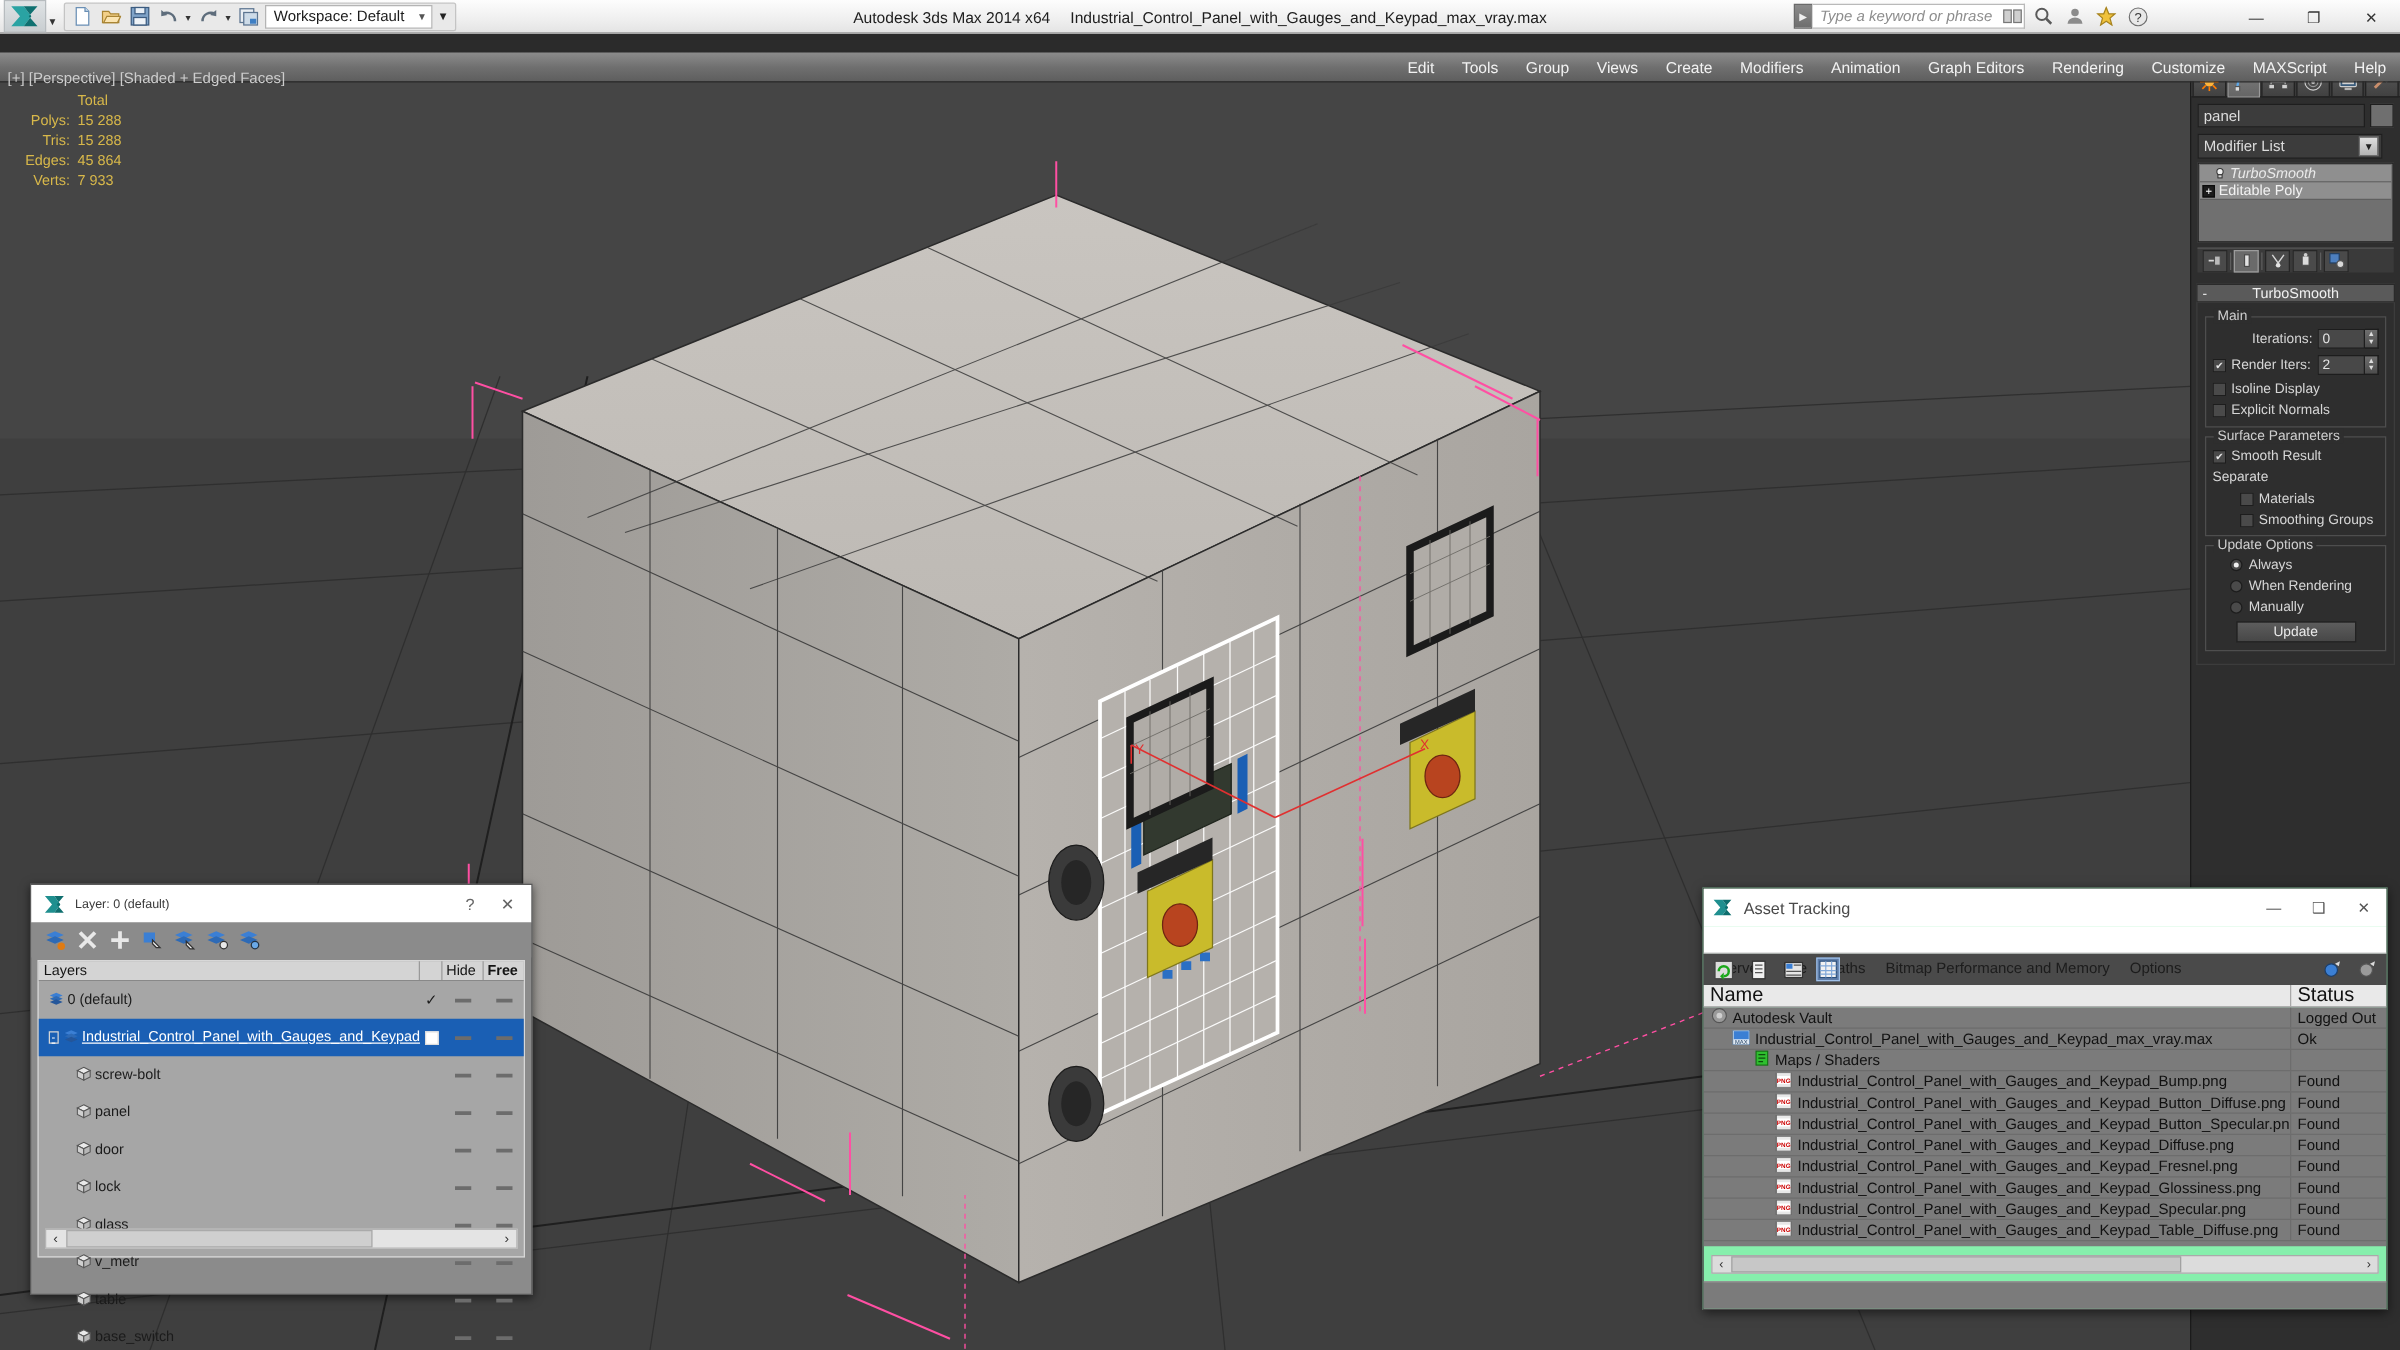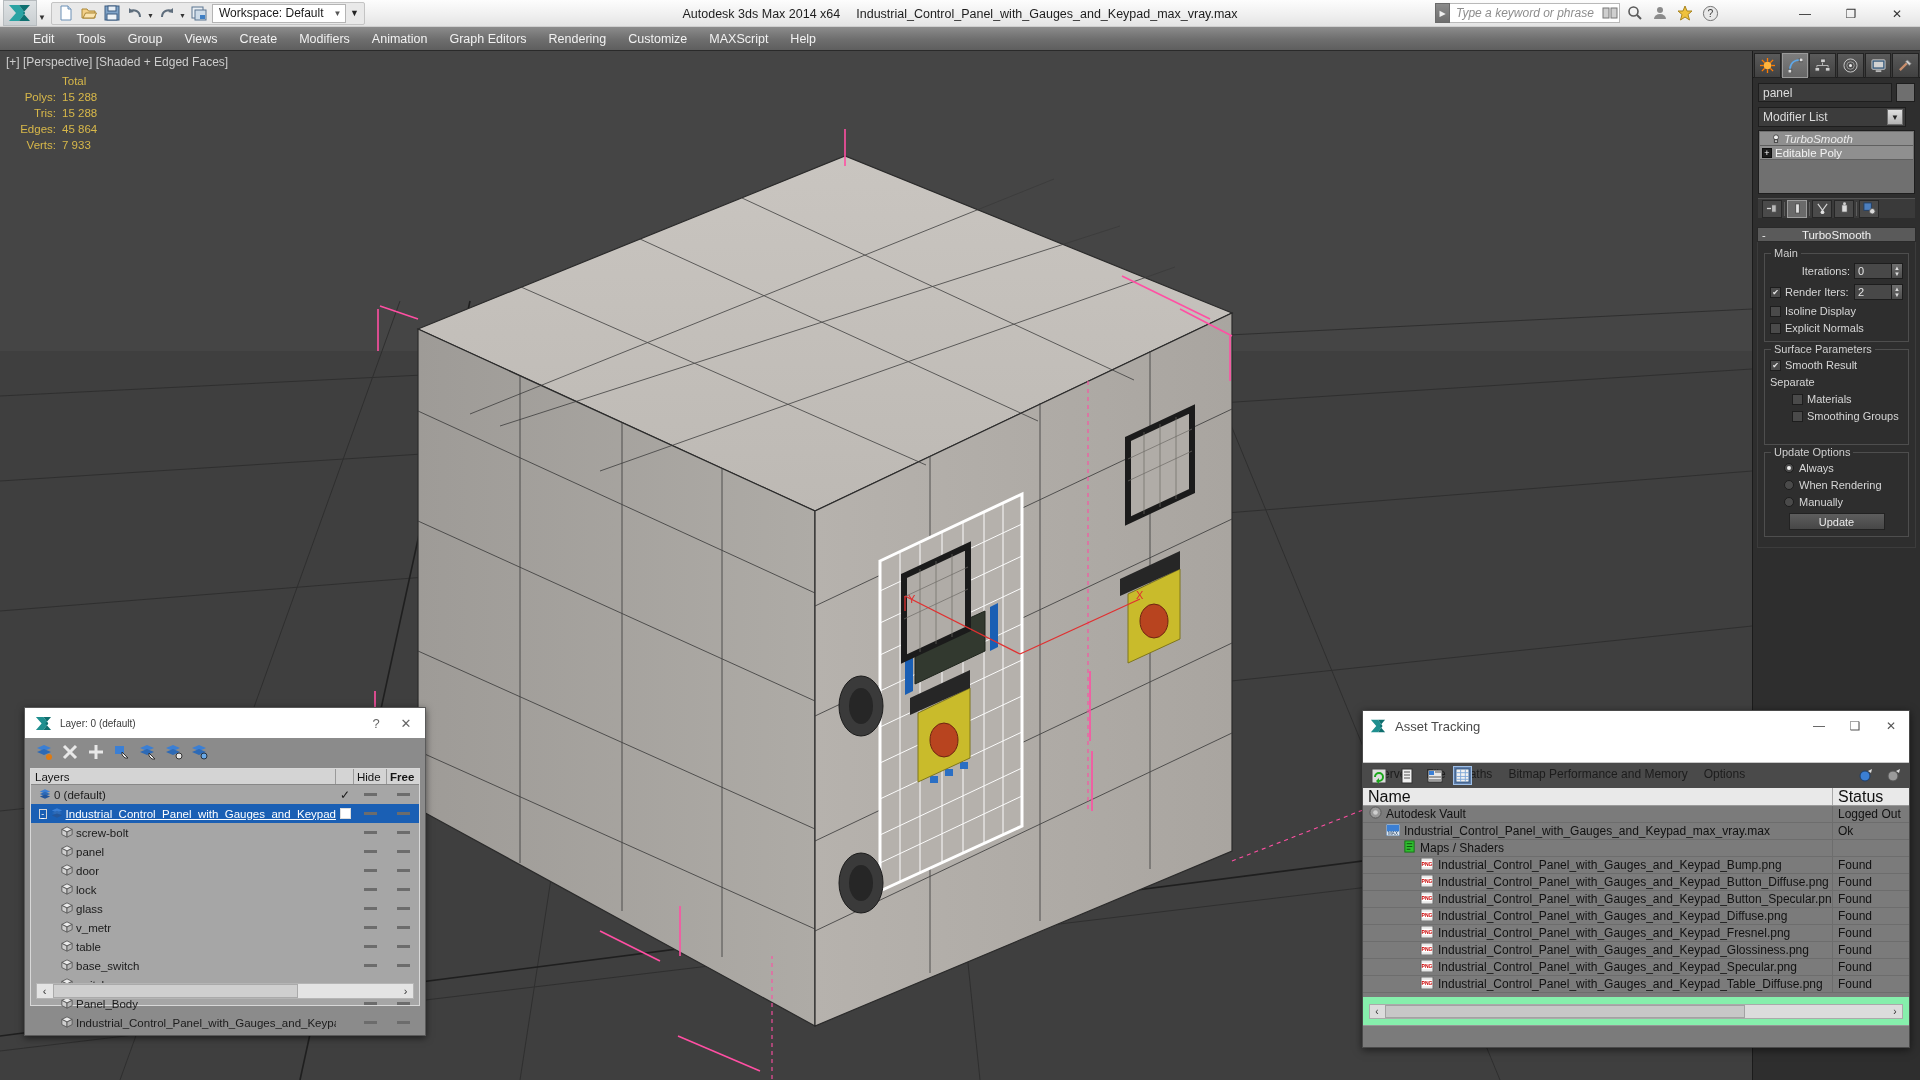--- a/index.html
+++ b/index.html
@@ -48,24 +48,24 @@
   .search-arrow{ width:15px;height:20px;background:linear-gradient(to bottom,#8b8b8b,#6e6e6e);
                  display:flex;align-items:center;justify-content:center;color:#f0f0f0;font-size:8px;
                  border:1px solid #6a6a6a;}
   .search-input{ width:170px;height:20px;background:#fff;border:1px solid #b9b9b9;border-left:none;
                  font-size:12px;font-style:italic;color:#8d8d8d;padding-left:6px;display:flex;align-items:center;}
   .hdr-icons{ position:absolute; right:200px; top:3px; display:flex; gap:5px; align-items:center; }
   .hdr-ic{ width:20px;height:20px; display:flex;align-items:center;justify-content:center; }
 
   
   .menubar{
-    position:absolute; left:0; top:27px; width:1920px; height:24px;
+    position:absolute; left:0; top:42px; width:1920px; height:24px;
     background:linear-gradient(to bottom,#8c8c8c,#6f6f6f 52%,#5e5e5e);
     border-bottom:1px solid #2a2a2a;
-    display:flex; align-items:center; padding-left:22px;
+    display:flex; align-items:center; padding-left:6px;justify-content:flex-end;
   }
   .menuitem{ font-size:12.5px; color:#f2f2f2; padding:3px 11px; border-radius:2px; }
 
   
   .viewport{
     position:absolute; left:0; top:51px; width:1752px; height:1029px;
     background:#454545; overflow:hidden;
   }
   .vp-label{ position:absolute; left:6px; top:4px; font-size:12px; color:#cdcdcd; z-index:6;}
   .stats{ position:absolute; left:0px; top:22px; z-index:6;
@@ -147,21 +147,21 @@
   .ld-title .b{ width:30px;height:28px; display:flex;align-items:center;justify-content:center;
                 font-size:13px;color:#666;}
   .ld-tools{ height:28px; display:flex; align-items:center; gap:7px; padding-left:9px; background:#8b8b8b;}
   .ld-tools .t{ width:19px;height:19px; display:flex;align-items:center;justify-content:center; }
   .ld-list{ margin:2px 5px 0 5px; background:#a6a6a6; border:1px solid #d8d8d8; height:238px; position:relative;}
   .ld-head{ height:16px; display:flex; background:#d4d4d4; border-bottom:1px solid #888; font-size:11.5px; color:#141414;}
   .ld-head .c1{ flex:1; padding-left:4px; border-right:1px solid #9a9a9a; display:flex;align-items:center;}
   .ld-head .c2{ width:18px; border-right:1px solid #9a9a9a; }
   .ld-head .c3{ width:33px; padding-left:3px; border-right:1px solid #9a9a9a; display:flex;align-items:center;}
   .ld-head .c4{ width:32px; padding-left:3px; display:flex;align-items:center;font-weight:bold;}
-  .lrow{ height:19px; display:flex; align-items:center; font-size:11.5px; color:#1b1b1b; }
+  .lrow{ height:30px; display:flex; align-items:center; font-size:11.5px; color:#1b1b1b; }
   .lrow.sel{ background:#1a5fb4; color:#fff; }
   .lrow .nm{ flex:1; display:flex; align-items:center; gap:3px; white-space:nowrap; overflow:hidden;}
   .lrow .nm.u{ text-decoration:underline; }
   .lrow .ck{ width:18px; display:flex;align-items:center;justify-content:center; font-size:11px; }
   .lrow .d1{ width:33px; display:flex;align-items:center;justify-content:center; }
   .lrow .d2{ width:32px; display:flex;align-items:center;justify-content:center; }
   .dash{ width:13px;height:3px;background:#6c6c6c; display:inline-block;}
   .layer-ic{ width:12px;height:12px; }
   .box-ic{ width:12px;height:12px; }
   .expander{ width:10px;height:10px;border:1px solid #d5d5d5; color:#fff; font-size:9px;
@@ -572,21 +572,21 @@
             <span class="chk on"></span>
             <span>Smooth Result</span>
           </div>
           <div class="frow">
             <span>Separate</span>
           </div>
           <div class="frow" style="padding-left:22px">
             <span class="chk"></span>
             <span>Materials</span>
           </div>
-          <div class="frow" style="padding-left:22px;margin-bottom:16px">
+          <div class="frow" style="padding-left:22px;margin-bottom:0">
             <span class="chk"></span>
             <span>Smoothing Groups</span>
           </div>
         </div>
 
         <div class="group">
           <span class="group-title">Update Options</span>
           <div class="frow" style="padding-left:14px">
             <span class="radio on"></span>
             <span>Always</span>

